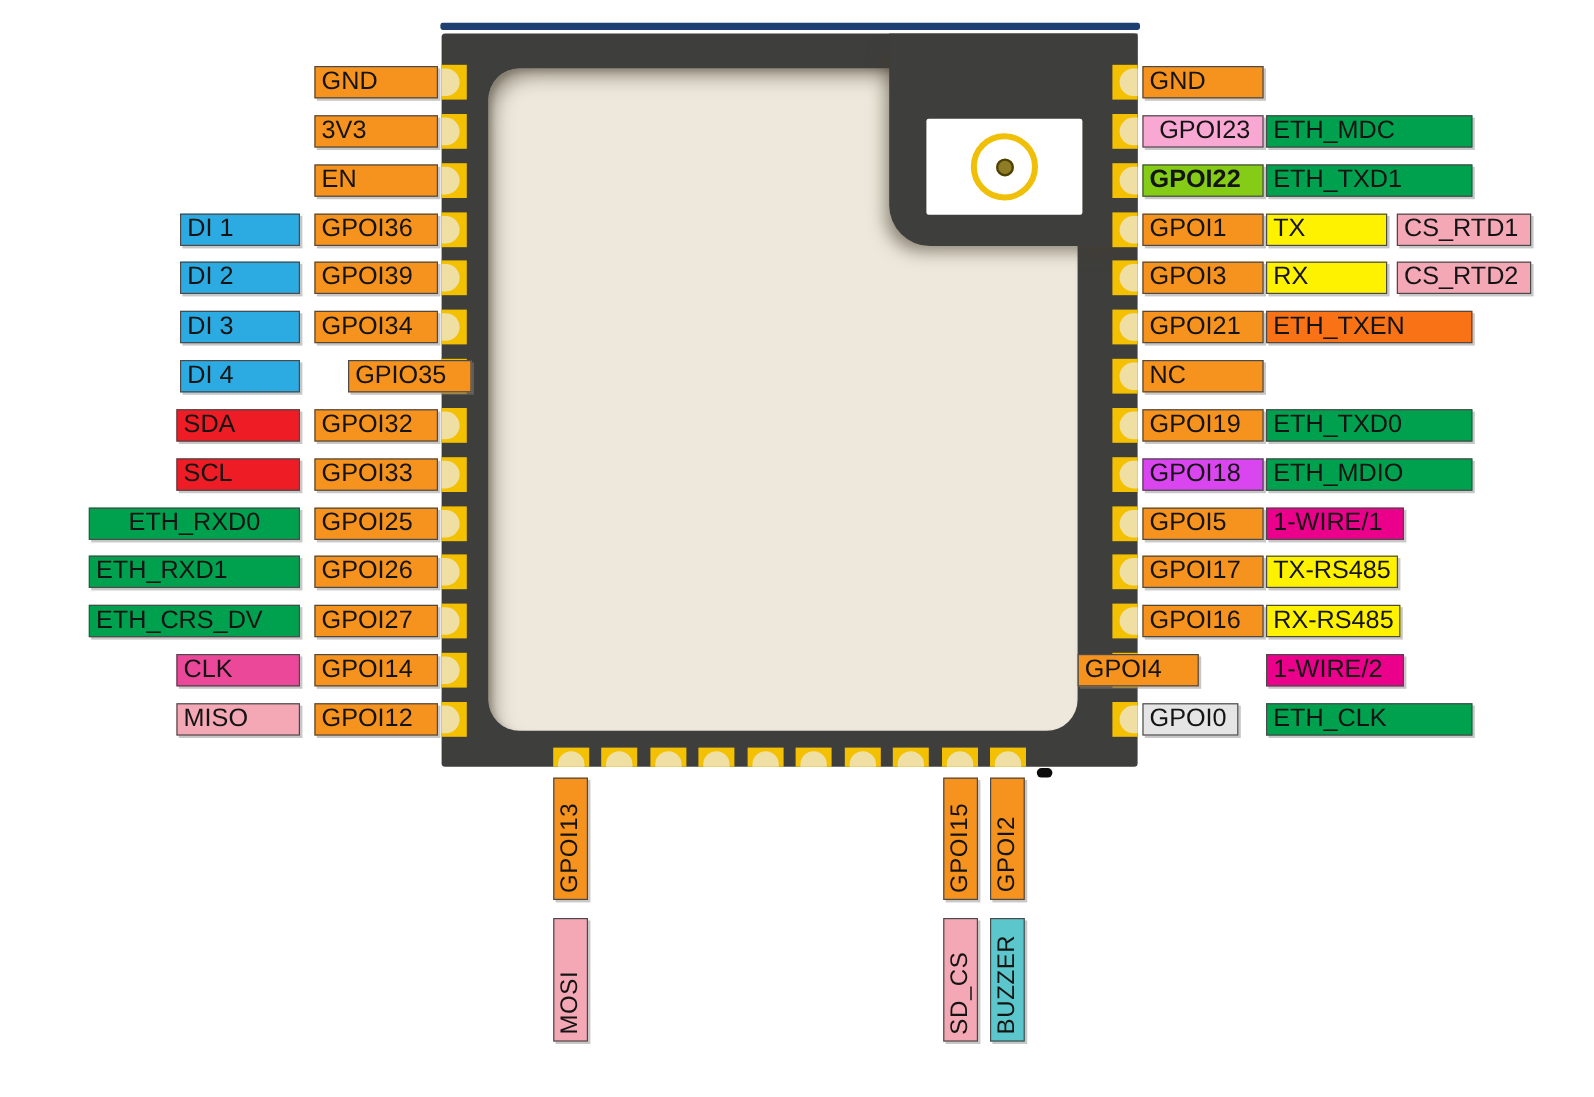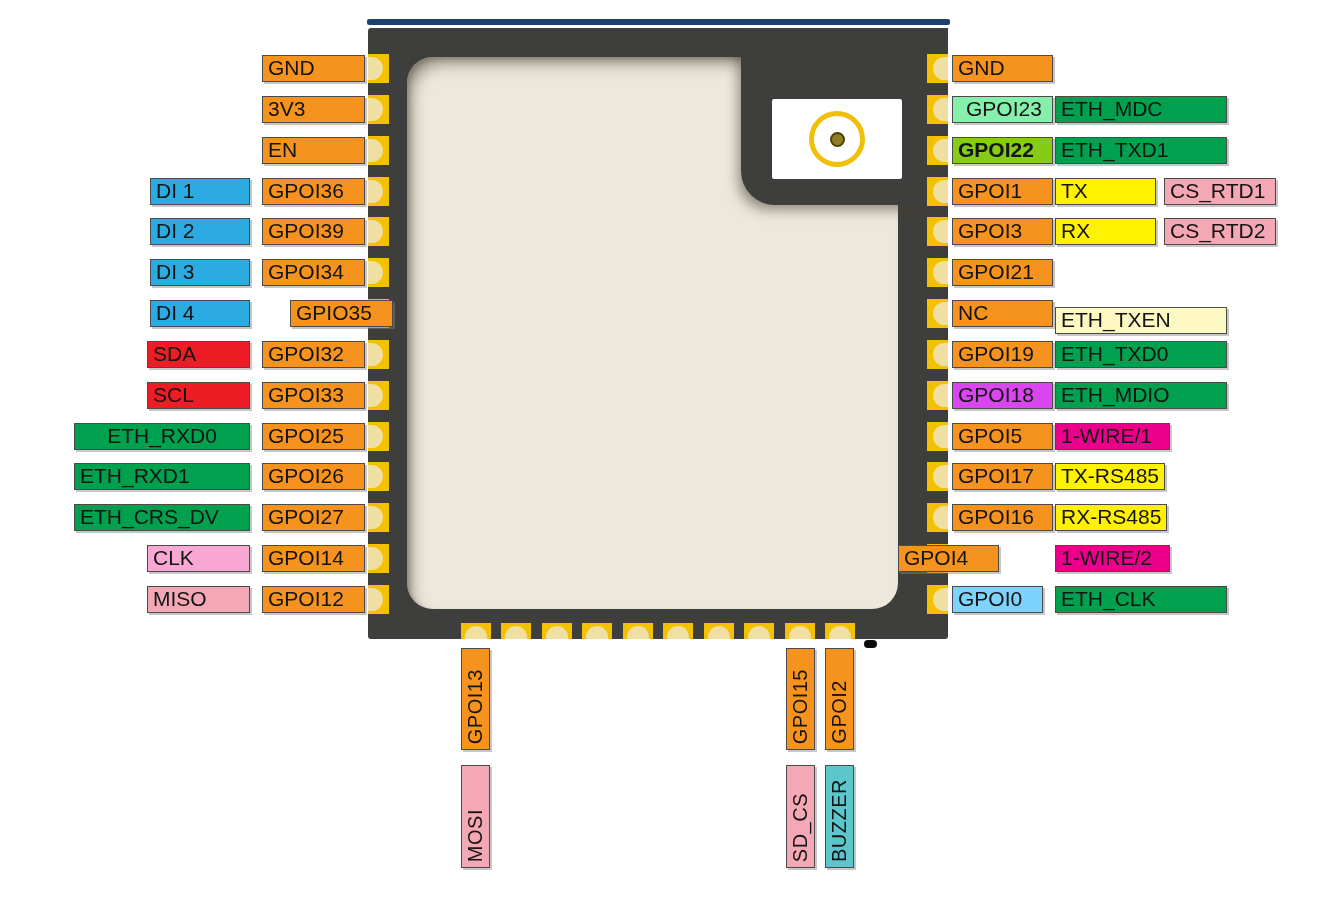--- a/index.html
+++ b/index.html
@@ -111,50 +111,50 @@
       <div class="pbox fn-left" style="top: 341px; right: 1078px; background: rgb(238, 28, 37); min-width: 103px;">SDA</div>
       <div class="pbox" style="left: 262px; top: 382px; width: 103px; background: rgb(246, 146, 30);">GPOI33</div>
       <div class="pbox fn-left" style="top: 382px; right: 1078px; background: rgb(238, 28, 37); min-width: 103px;">SCL</div>
       <div class="pbox" style="left: 262px; top: 423px; width: 103px; background: rgb(246, 146, 30);">GPOI25</div>
       <div class="pbox fn-left" style="top: 423px; right: 1078px; background: rgb(0, 161, 78); min-width: 176px; text-align: center;">ETH_RXD0</div>
       <div class="pbox" style="left: 262px; top: 463px; width: 103px; background: rgb(246, 146, 30);">GPOI26</div>
       <div class="pbox fn-left" style="top: 463px; right: 1078px; background: rgb(0, 161, 78); min-width: 176px;">ETH_RXD1</div>
       <div class="pbox" style="left: 262px; top: 504px; width: 103px; background: rgb(246, 146, 30);">GPOI27</div>
       <div class="pbox fn-left" style="top: 504px; right: 1078px; background: rgb(0, 161, 78); min-width: 176px;">ETH_CRS_DV</div>
       <div class="pbox" style="left: 262px; top: 545px; width: 103px; background: rgb(246, 146, 30);">GPOI14</div>
-      <div class="pbox fn-left" style="top: 545px; right: 1078px; background: #f9a8d4; min-width: 103px;">CLK</div>
+      <div class="pbox fn-left" style="top: 545px; right: 1078px; background: #ec4899; min-width: 103px;">CLK</div>
       <div class="pbox" style="left: 262px; top: 586px; width: 103px; background: rgb(246, 146, 30);">GPOI12</div>
       <div class="pbox fn-left" style="top: 586px; right: 1078px; background: rgb(244, 168, 181); min-width: 103px;">MISO</div>
       <div class="pbox" style="left: 952px; top: 55px; width: 101px; background: rgb(246, 146, 30);">GND</div>
-      <div class="pbox" style="left: 952px; top: 96px; width: 101px; background: #86efac; padding-left: 13px;">GPOI23</div>
+      <div class="pbox" style="left: 952px; top: 96px; width: 101px; background: #f9a8d4; padding-left: 13px;">GPOI23</div>
       <div class="pbox" style="top: 96px; left: 1055px; background: rgb(0, 161, 78); min-width: 172px;">ETH_MDC</div>
       <div class="pbox" style="left: 952px; top: 137px; width: 101px; background: #84cc16; font-weight: bold;">GPOI22</div>
       <div class="pbox" style="top: 137px; left: 1055px; background: rgb(0, 161, 78); min-width: 172px;">ETH_TXD1</div>
       <div class="pbox" style="left: 952px; top: 178px; width: 101px; background: rgb(246, 146, 30);">GPOI1</div>
       <div class="pbox" style="top: 178px; left: 1055px; background: rgb(255, 242, 0); min-width: 101px;">TX</div>
       <div class="pbox" style="top: 178px; left: 1164px; background: rgb(244, 168, 181); min-width: 112px;">CS_RTD1</div>
       <div class="pbox" style="left: 952px; top: 218px; width: 101px; background: rgb(246, 146, 30);">GPOI3</div>
       <div class="pbox" style="top: 218px; left: 1055px; background: rgb(255, 242, 0); min-width: 101px;">RX</div>
       <div class="pbox" style="top: 218px; left: 1164px; background: rgb(244, 168, 181); min-width: 112px;">CS_RTD2</div>
       <div class="pbox" style="left: 952px; top: 259px; width: 101px; background: rgb(246, 146, 30);">GPOI21</div>
-      <div class="pbox" style="top: 259px; left: 1055px; background: #fef9c3; min-width: 172px; margin-top: 48px;">ETH_TXEN</div>
+      <div class="pbox" style="top: 259px; left: 1055px; background: #f97316; min-width: 172px;">ETH_TXEN</div>
       <div class="pbox" style="left: 952px; top: 300px; width: 101px; background: rgb(246, 146, 30);">NC</div>
       <div class="pbox" style="left: 952px; top: 341px; width: 101px; background: rgb(246, 146, 30);">GPOI19</div>
       <div class="pbox" style="top: 341px; left: 1055px; background: rgb(0, 161, 78); min-width: 172px;">ETH_TXD0</div>
       <div class="pbox" style="left: 952px; top: 382px; width: 101px; background: #d946ef;">GPOI18</div>
       <div class="pbox" style="top: 382px; left: 1055px; background: rgb(0, 161, 78); min-width: 172px;">ETH_MDIO</div>
       <div class="pbox" style="left: 952px; top: 423px; width: 101px; background: rgb(246, 146, 30);">GPOI5</div>
       <div class="pbox" style="top: 423px; left: 1055px; background: rgb(235, 0, 139); min-width: 115px;">1-WIRE/1</div>
       <div class="pbox" style="left: 952px; top: 463px; width: 101px; background: rgb(246, 146, 30);">GPOI17</div>
       <div class="pbox" style="top: 463px; left: 1055px; background: rgb(255, 242, 0); min-width: 101px;">TX-RS485</div>
       <div class="pbox" style="left: 952px; top: 504px; width: 101px; background: rgb(246, 146, 30);">GPOI16</div>
       <div class="pbox" style="top: 504px; left: 1055px; background: rgb(255, 242, 0); min-width: 101px;">RX-RS485</div>
       <div class="pbox" style="left: 898px; top: 545px; width: 101px; background: rgb(246, 146, 30);">GPOI4</div>
       <div class="pbox" style="top: 545px; left: 1055px; background: rgb(235, 0, 139); min-width: 115px;">1-WIRE/2</div>
-      <div class="pbox" style="left: 952px; top: 586px; width: 91px; background: #7dd3fc;">GPOI0</div>
+      <div class="pbox" style="left: 952px; top: 586px; width: 80px; background: #e5e5e5;">GPOI0</div>
       <div class="pbox" style="top: 586px; left: 1055px; background: rgb(0, 161, 78); min-width: 172px;">ETH_CLK</div>
       <div class="vbox" style="left: 461px; top: 648px; height: 102px; background: rgb(246, 146, 30);">
         <div class="vtext">GPOI13</div>
       </div>
       <div class="vbox" style="left: 461px; top: 765px; height: 103px; background: rgb(244, 168, 181);">
         <div class="vtext">MOSI</div>
       </div>
       <div class="vbox" style="left: 786px; top: 648px; height: 102px; background: rgb(246, 146, 30);">
         <div class="vtext">GPOI15</div>
       </div>

